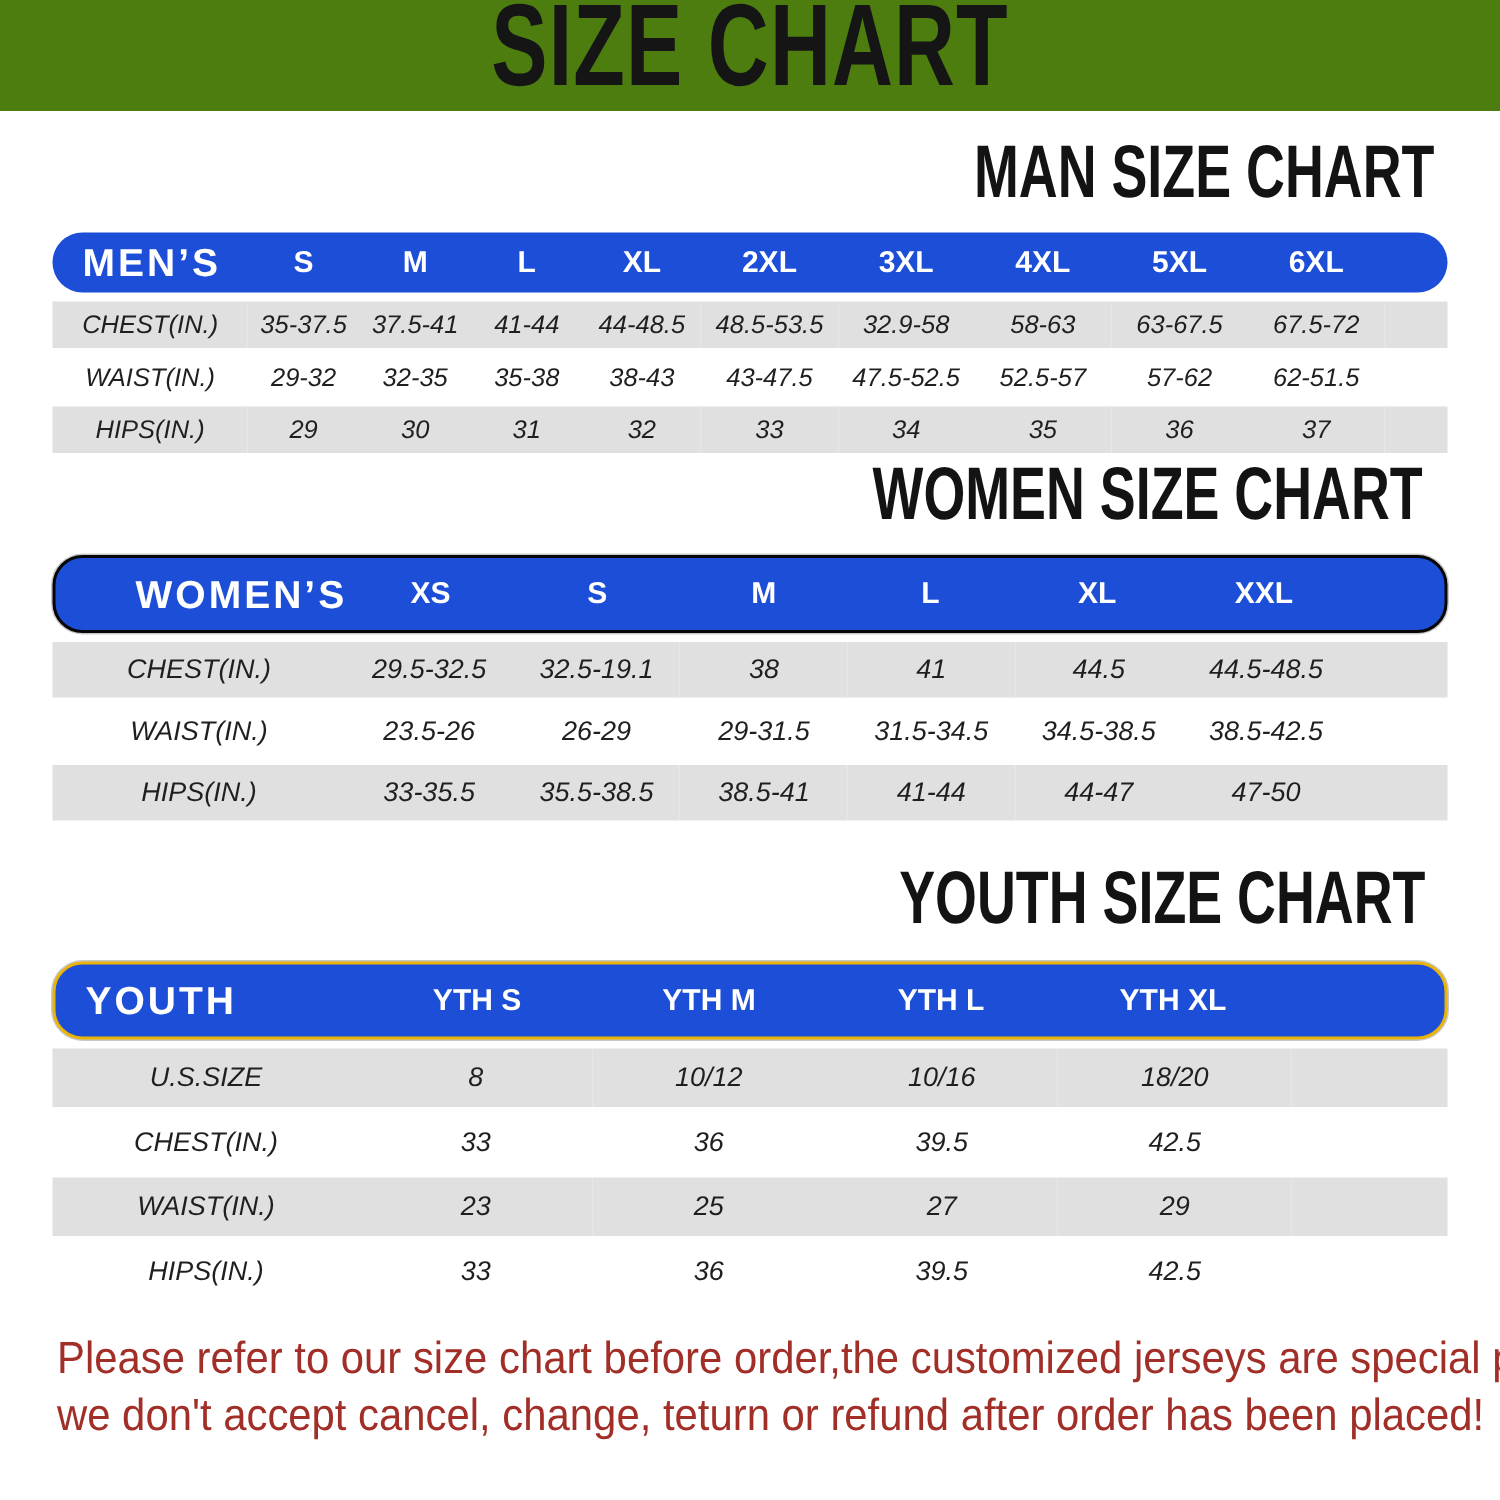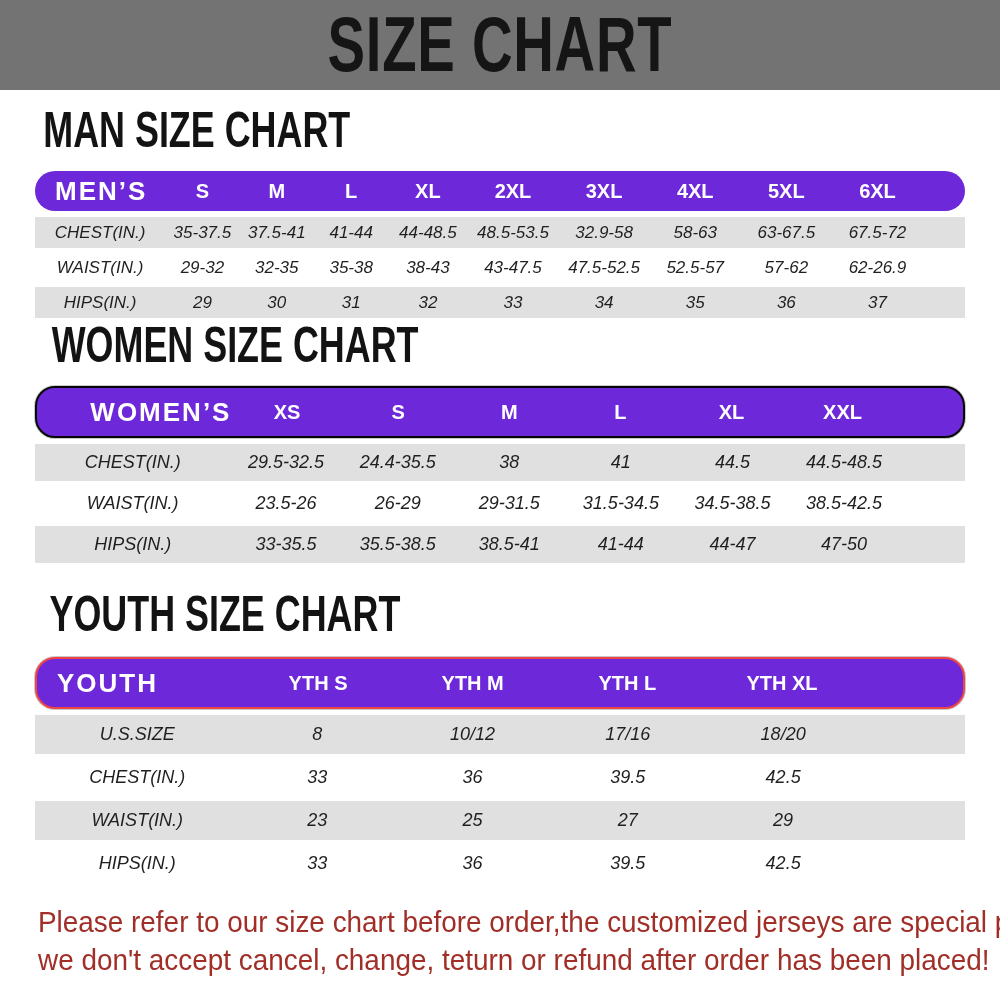--- a/index.html
+++ b/index.html
@@ -8,58 +8,58 @@
     width: 1000px;
     height: 1000px;
     background: #ffffff;
     font-family: "Liberation Sans", sans-serif;
     overflow: hidden;
   }
 
   
   .banner {
     width: 100%;
-    height: 90px;
-    background: #737373;
+    height: 74px;
+    background: #4d7c0f;
     display: flex;
-    align-items: flex-start;
+    align-items: flex-end;
     justify-content: center;
   }
   .banner .banner-text {
     display: inline-block;
     font-size: 76px;
     font-weight: bold;
     color: #151515;
     letter-spacing: 1px;
     transform: scale(0.74, 1.02);
     white-space: nowrap;
   }
 
   
   .sec-title {
-    text-align: left;
+    text-align: right;
     line-height: 1;
   }
   .sec-title span {
     display: inline-block;
     font-size: 46px;
     font-weight: bold;
     color: #131313;
     transform: scale(0.78, 1.08);
     white-space: nowrap;
   }
   .sec-title.man   { margin-top: 17px; }
   .sec-title.women { }
   .sec-title.youth { margin-top: 24px; }
 
   
   .bar {
     width: 93%;
     margin: 18px auto 2px auto;
-    background: #6d28d9;
+    background: #1d4ed8;
     display: flex;
     align-items: center;
     border-radius: 20px;
   }
   .bar span {
     display: inline-block;
     text-align: center;
     color: #ffffff;
     font-size: 20px;
     font-weight: bold;
@@ -67,21 +67,21 @@
   }
   .bar .bar-label {
     text-align: left;
     padding-left: 20px;
     box-sizing: border-box;
     font-size: 26px;
     letter-spacing: 2px;
   }
   .bar.man-bar   { height: 40px; }
   .bar.women-bar { height: 52px; border: 2px solid #060606; box-shadow: 0 0 0 1px #c9c9c9; box-sizing: border-box; }
-  .bar.youth-bar { height: 52px; border: 2px solid #ef4444; box-shadow: 0 0 0 1px #c9c9c9; box-sizing: border-box; margin-top: 20px; }
+  .bar.youth-bar { height: 52px; border: 2px solid #eab308; box-shadow: 0 0 0 1px #c9c9c9; box-sizing: border-box; margin-top: 20px; }
 
   
   .man-bar span:nth-child(1)  { width: 14%; }
   .man-bar span:nth-child(2),
   .man-bar span:nth-child(3),
   .man-bar span:nth-child(4)  { width: 8%; }
   .man-bar span:nth-child(5)  { width: 8.5%; }
   .man-bar span:nth-child(6),
   .man-bar span:nth-child(7),
   .man-bar span:nth-child(8),
@@ -210,21 +210,21 @@
     <tr class="w">
       <td>WAIST(IN.)</td>
       <td>29-32</td>
       <td>32-35</td>
       <td>35-38</td>
       <td>38-43</td>
       <td>43-47.5</td>
       <td>47.5-52.5</td>
       <td>52.5-57</td>
       <td>57-62</td>
-      <td>62-26.9</td>
+      <td>62-51.5</td>
       <td></td>
     </tr>
     <tr class="g">
       <td>HIPS(IN.)</td>
       <td>29</td>
       <td>30</td>
       <td>31</td>
       <td>32</td>
       <td>33</td>
       <td>34</td>
@@ -258,21 +258,21 @@
       <col class="c-size">
     <col class="c-size">
       <col class="c-size">
       <col class="c-size">
       <col class="c-fill">
   </colgroup>
   <tbody>
     <tr class="g">
       <td>CHEST(IN.)</td>
       <td>29.5-32.5</td>
-      <td>24.4-35.5</td>
+      <td>32.5-19.1</td>
       <td>38</td>
       <td>41</td>
       <td>44.5</td>
       <td>44.5-48.5</td>
       <td></td>
     </tr>
     <tr class="w">
       <td>WAIST(IN.)</td>
       <td>23.5-26</td>
       <td>26-29</td>
@@ -314,21 +314,21 @@
       <col class="c-size">
       <col class="c-size">
       <col class="c-size">
       <col class="c-fill">
   </colgroup>
   <tbody>
     <tr class="g">
       <td>U.S.SIZE</td>
       <td>8</td>
       <td>10/12</td>
-      <td>17/16</td>
+      <td>10/16</td>
       <td>18/20</td>
       <td></td>
     </tr>
     <tr class="w">
       <td>CHEST(IN.)</td>
       <td>33</td>
       <td>36</td>
       <td>39.5</td>
       <td>42.5</td>
       <td></td>

